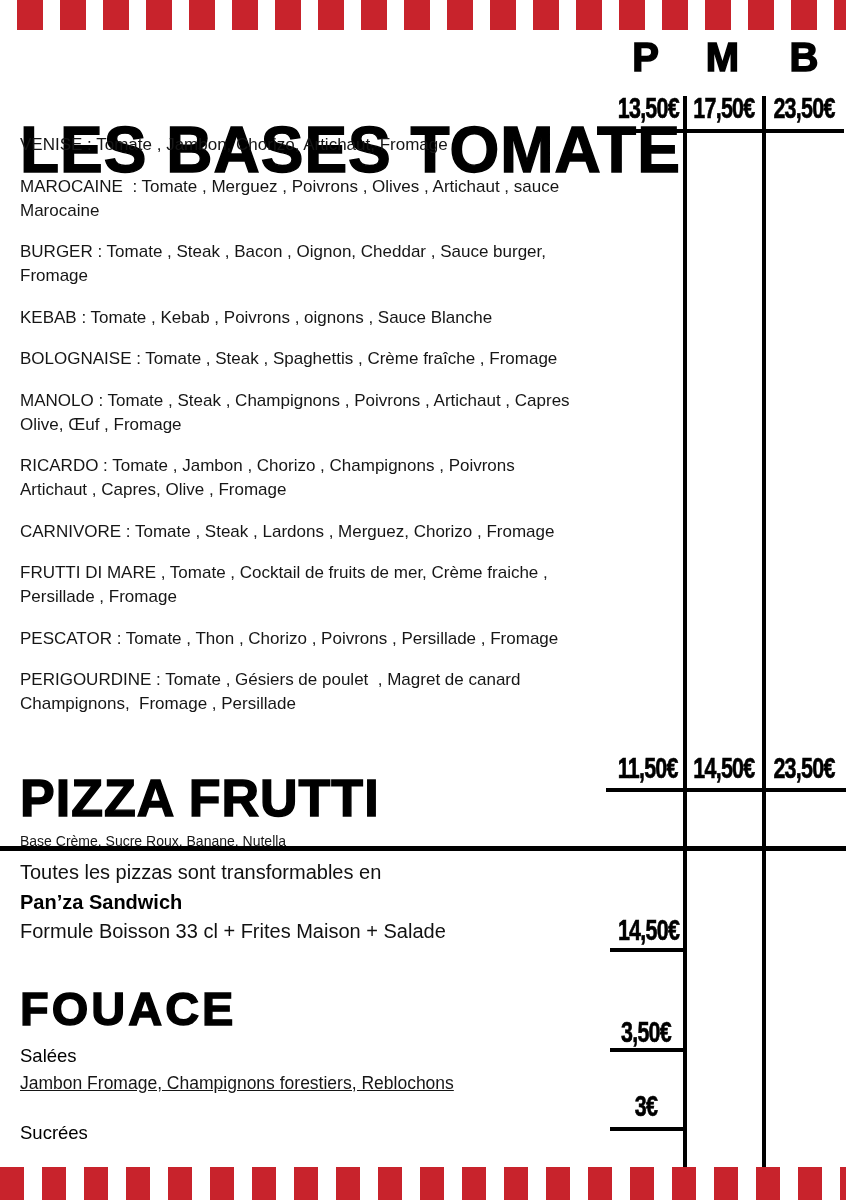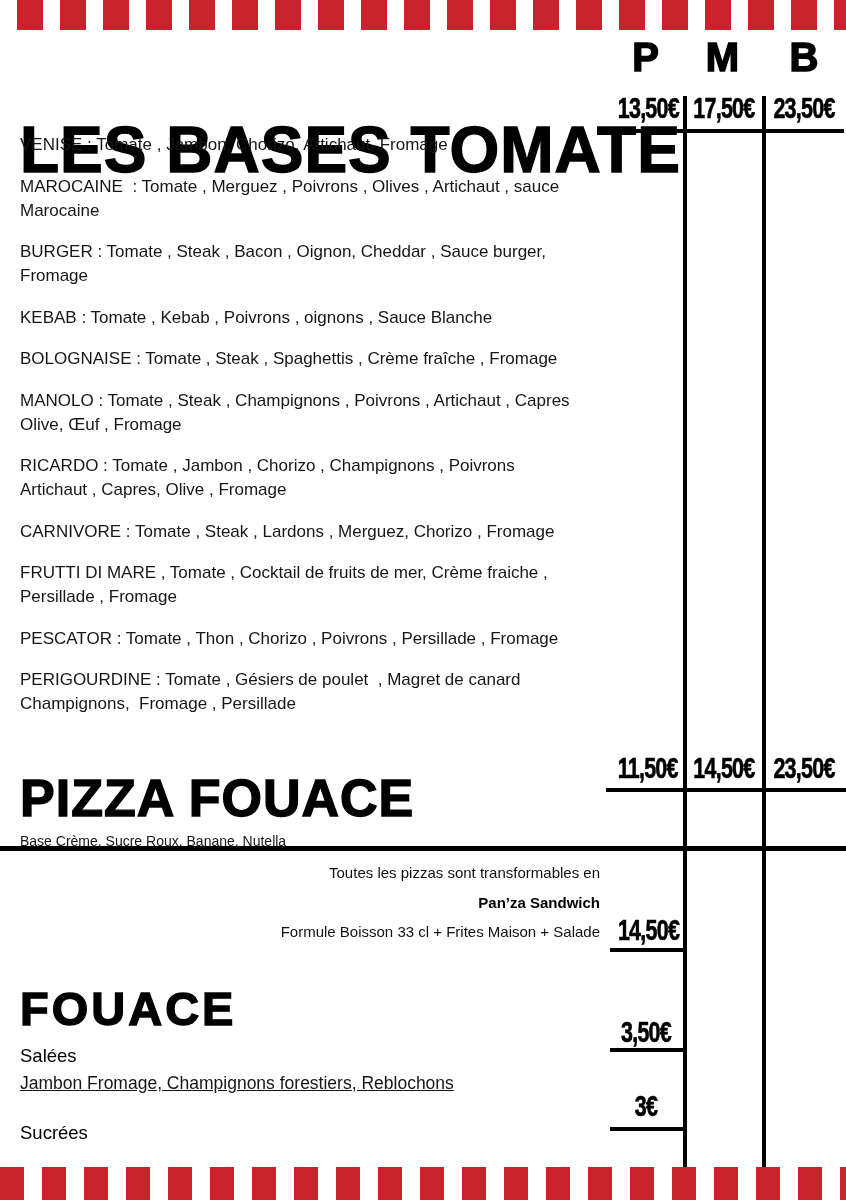--- a/index.html
+++ b/index.html
@@ -63,21 +63,21 @@
   .items { position: absolute; left: 20px; top: 133px; width: 620px; }
   .item {
     margin: 0 0 17.5px 0; font-size: 17px; line-height: 24px;
     white-space: pre-wrap; color: #161616;
   }
   .desc { position: absolute; left: 20px; font-size: 17.5px; line-height: 24px; color: #161616; }
   #dessert-desc { top: 815px; font-size: 14px; }
   #salees-desc  { top: 1053px; text-decoration: underline; }
   #sucrees-desc { top: 1168px; }
 
-  .panza-block { position: absolute; left: 20px; top: 858px; width: 580px; font-size: 15px; line-height: 29.5px; color: #111; text-align: right; }
+  .panza-block { position: absolute; left: 20px; top: 858px; width: 580px; font-size: 20px; line-height: 29.5px; color: #111; }
   .panza-bold { font-weight: bold; color: #000; }
 
   .sub-label { position: absolute; left: 20px; font-size: 18.5px; line-height: 26px; font-weight: normal; color: #000; }
   #salees-label  { top: 1024px; }
   #sucrees-label { top: 1101px; }
 </style>
 </head>
 <body>
 
 <div class="page">
@@ -114,21 +114,21 @@
     <p class="item">RICARDO : Tomate , Jambon , Chorizo , Champignons , Poivrons
 Artichaut , Capres, Olive , Fromage</p>
     <p class="item">CARNIVORE : Tomate , Steak , Lardons , Merguez, Chorizo , Fromage</p>
     <p class="item">FRUTTI DI MARE , Tomate , Cocktail de fruits de mer, Crème fraiche ,
 Persillade , Fromage</p>
     <p class="item">PESCATOR : Tomate , Thon , Chorizo , Poivrons , Persillade , Fromage</p>
     <p class="item">PERIGOURDINE : Tomate , Gésiers de poulet  , Magret de canard
 Champignons,  Fromage , Persillade</p>
   </div>
 
-  <h1 class="display" id="title-dessert">PIZZA FOUACE</h1>
+  <h1 class="display" id="title-dessert">PIZZA FRUTTI</h1>
   <div class="price-row" id="prices-dessert">
     <span class="price">11,50€</span>
     <span class="price">14,50€</span>
     <span class="price">23,50€</span>
   </div>
   <div class="hline" id="underline-dessert"></div>
   <p class="desc" id="dessert-desc">Base Crème, Sucre Roux, Banane, Nutella</p>
 
   <div class="hline" id="divider-full"></div>
 

